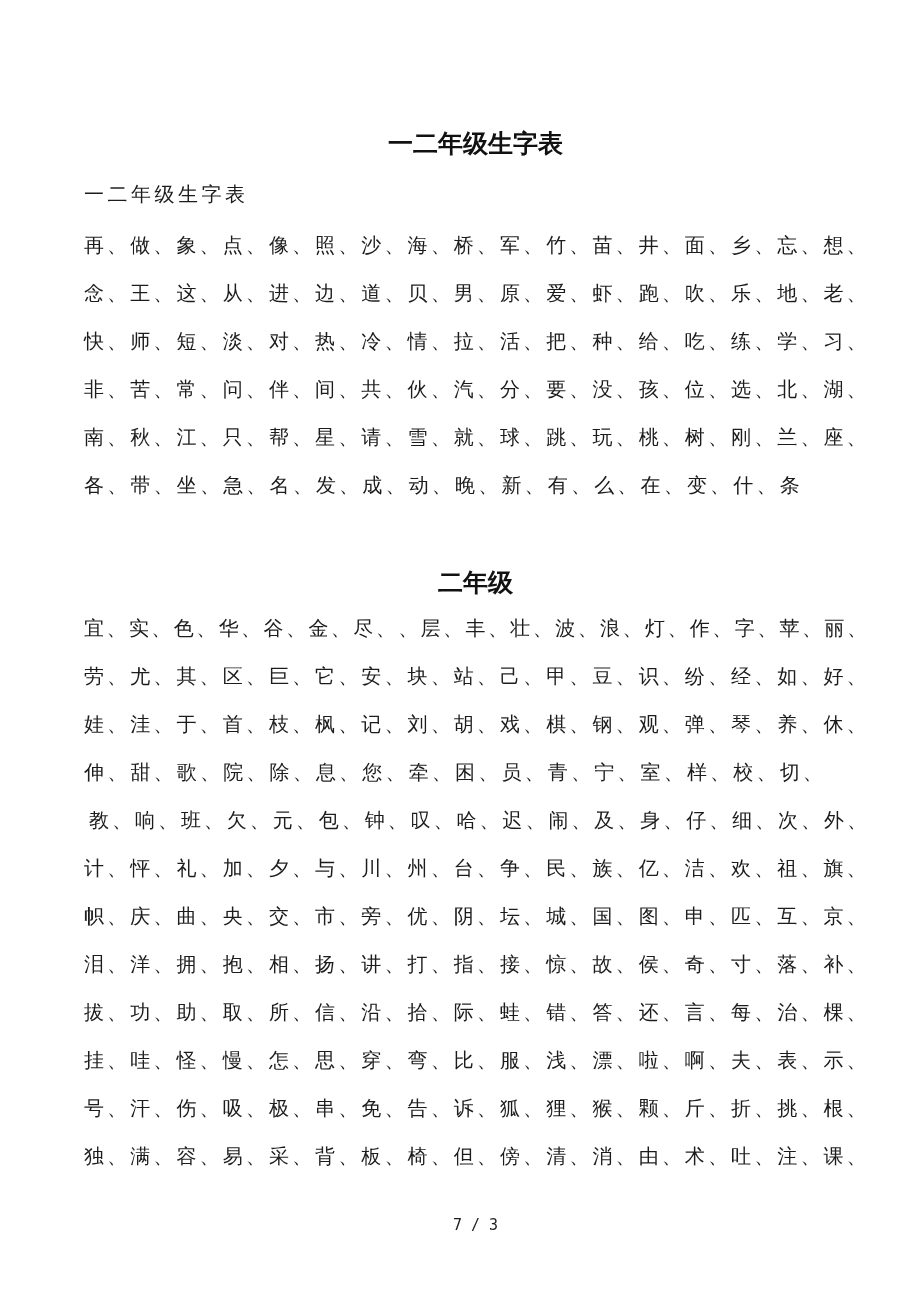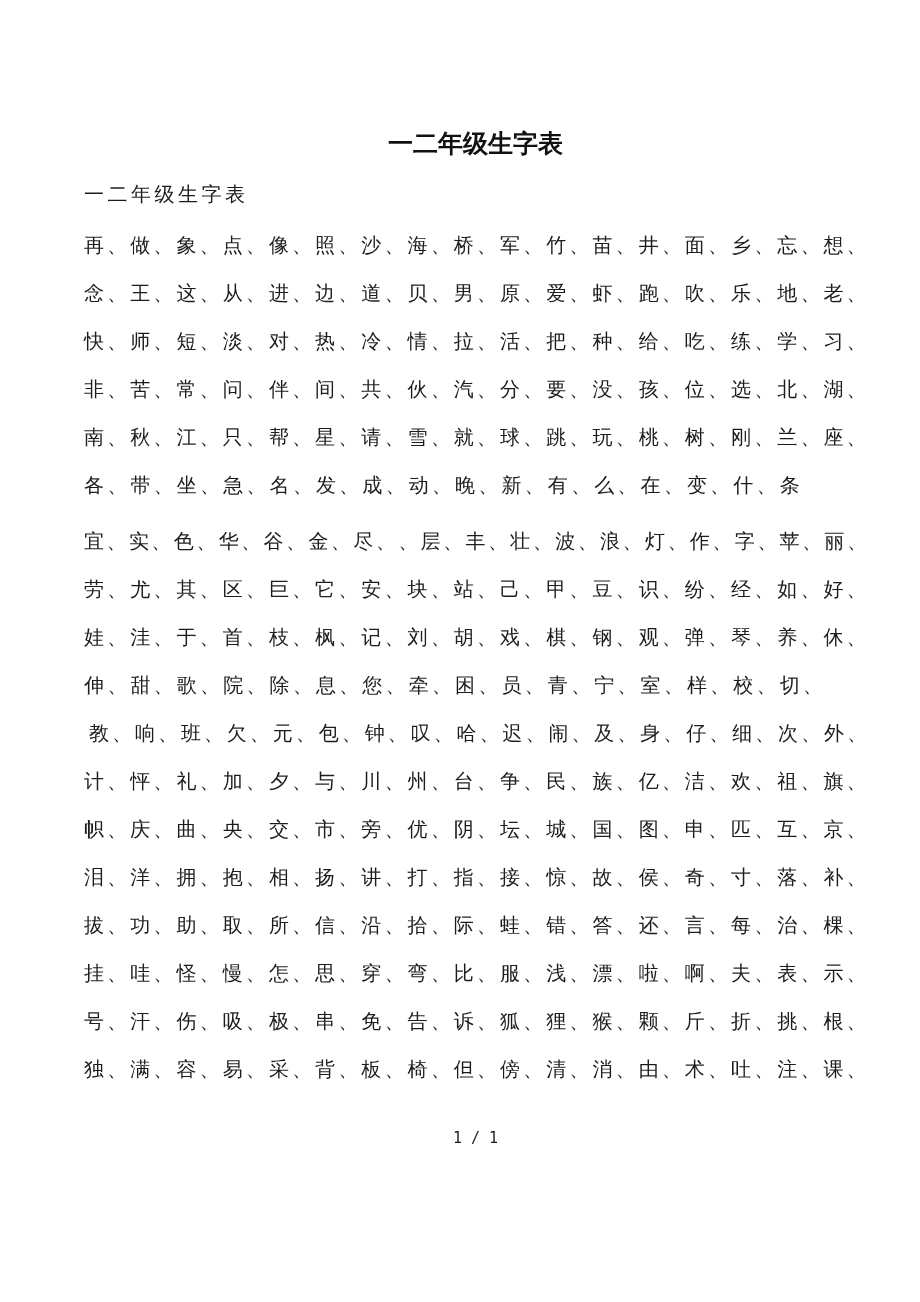--- a/index.html
+++ b/index.html
@@ -295,20 +295,21 @@
             <span class="glyph">变</span>
             <span class="glyph">、</span>
             <span class="glyph">什</span>
             <span class="glyph">、</span>
             <span class="glyph">条</span>
           </div>
         </div>
     </div>
 
     <div class="section">
+      <h2 class="section-heading">二年级</h2>
       <div class="rows rows-s2">
           <div class="char-row row-justify">
             <span class="glyph">宜</span>
             <span class="glyph">、</span>
             <span class="glyph">实</span>
             <span class="glyph">、</span>
             <span class="glyph">色</span>
             <span class="glyph">、</span>
             <span class="glyph">华</span>
             <span class="glyph">、</span>
@@ -730,16 +731,16 @@
             <span class="glyph">吐</span>
             <span class="glyph">、</span>
             <span class="glyph">注</span>
             <span class="glyph">、</span>
             <span class="glyph">课</span>
             <span class="glyph">、</span>
           </div>
         </div>
     </div>
 
-    <div class="footer">1 / 1</div>
+    <div class="footer">7 / 3</div>
 
   </div>
 </div>
 
 </body></html>

